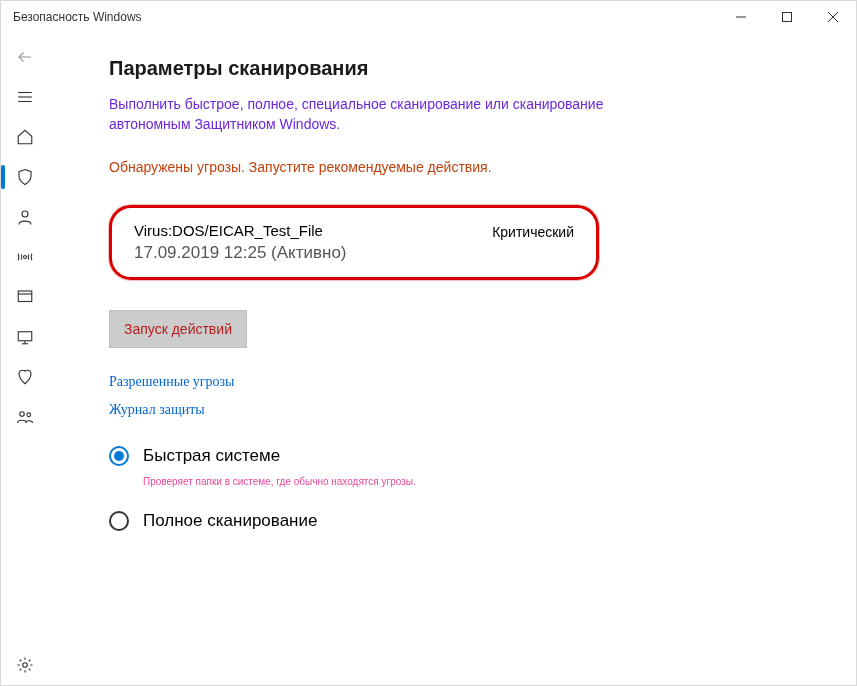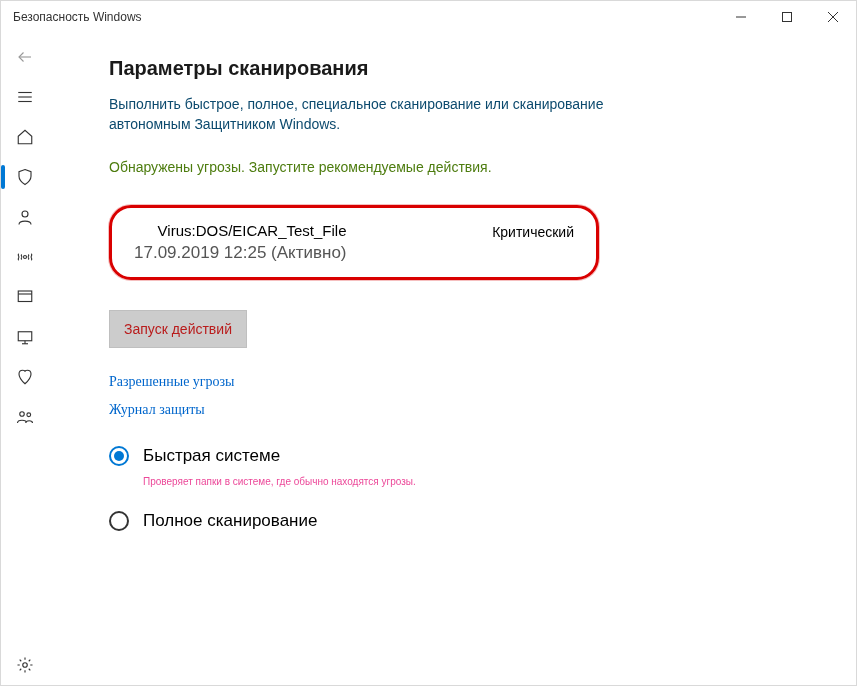--- a/index.html
+++ b/index.html
@@ -66,46 +66,45 @@
     padding: 24px 40px 0 60px;
     overflow-y: auto;
   }
   .page-title {
     font-size: 20px;
     font-weight: 600;
     margin-bottom: 14px;
   }
   .page-sub {
     font-size: 14px;
-    color: #0c4a6e;
+    color: #6d28d9;
     line-height: 1.45;
     max-width: 520px;
     margin-bottom: 24px;
   }
   .status-line {
     font-size: 14px;
-    color: #4d7c0f;
+    color: #c2410c;
     margin-bottom: 30px;
   }
   .threat-card {
     border: 3px solid #d90000;
     border-radius: 22px;
     padding: 14px 22px;
     width: 490px;
     margin-bottom: 30px;
     box-shadow: 0 0 0 1px rgba(217,0,0,0.25);
     display:flex;
     justify-content: space-between;
     align-items: flex-start;
   }
   .threat-name {
     font-size: 15px;
     color: #000;
     margin-bottom: 4px;
-    text-align: right;
   }
   .threat-meta {
     font-size: 17px;
     color: #555;
   }
   .threat-sev {
     font-size: 14px;
     color: #000;
     padding-top: 2px;
   }

